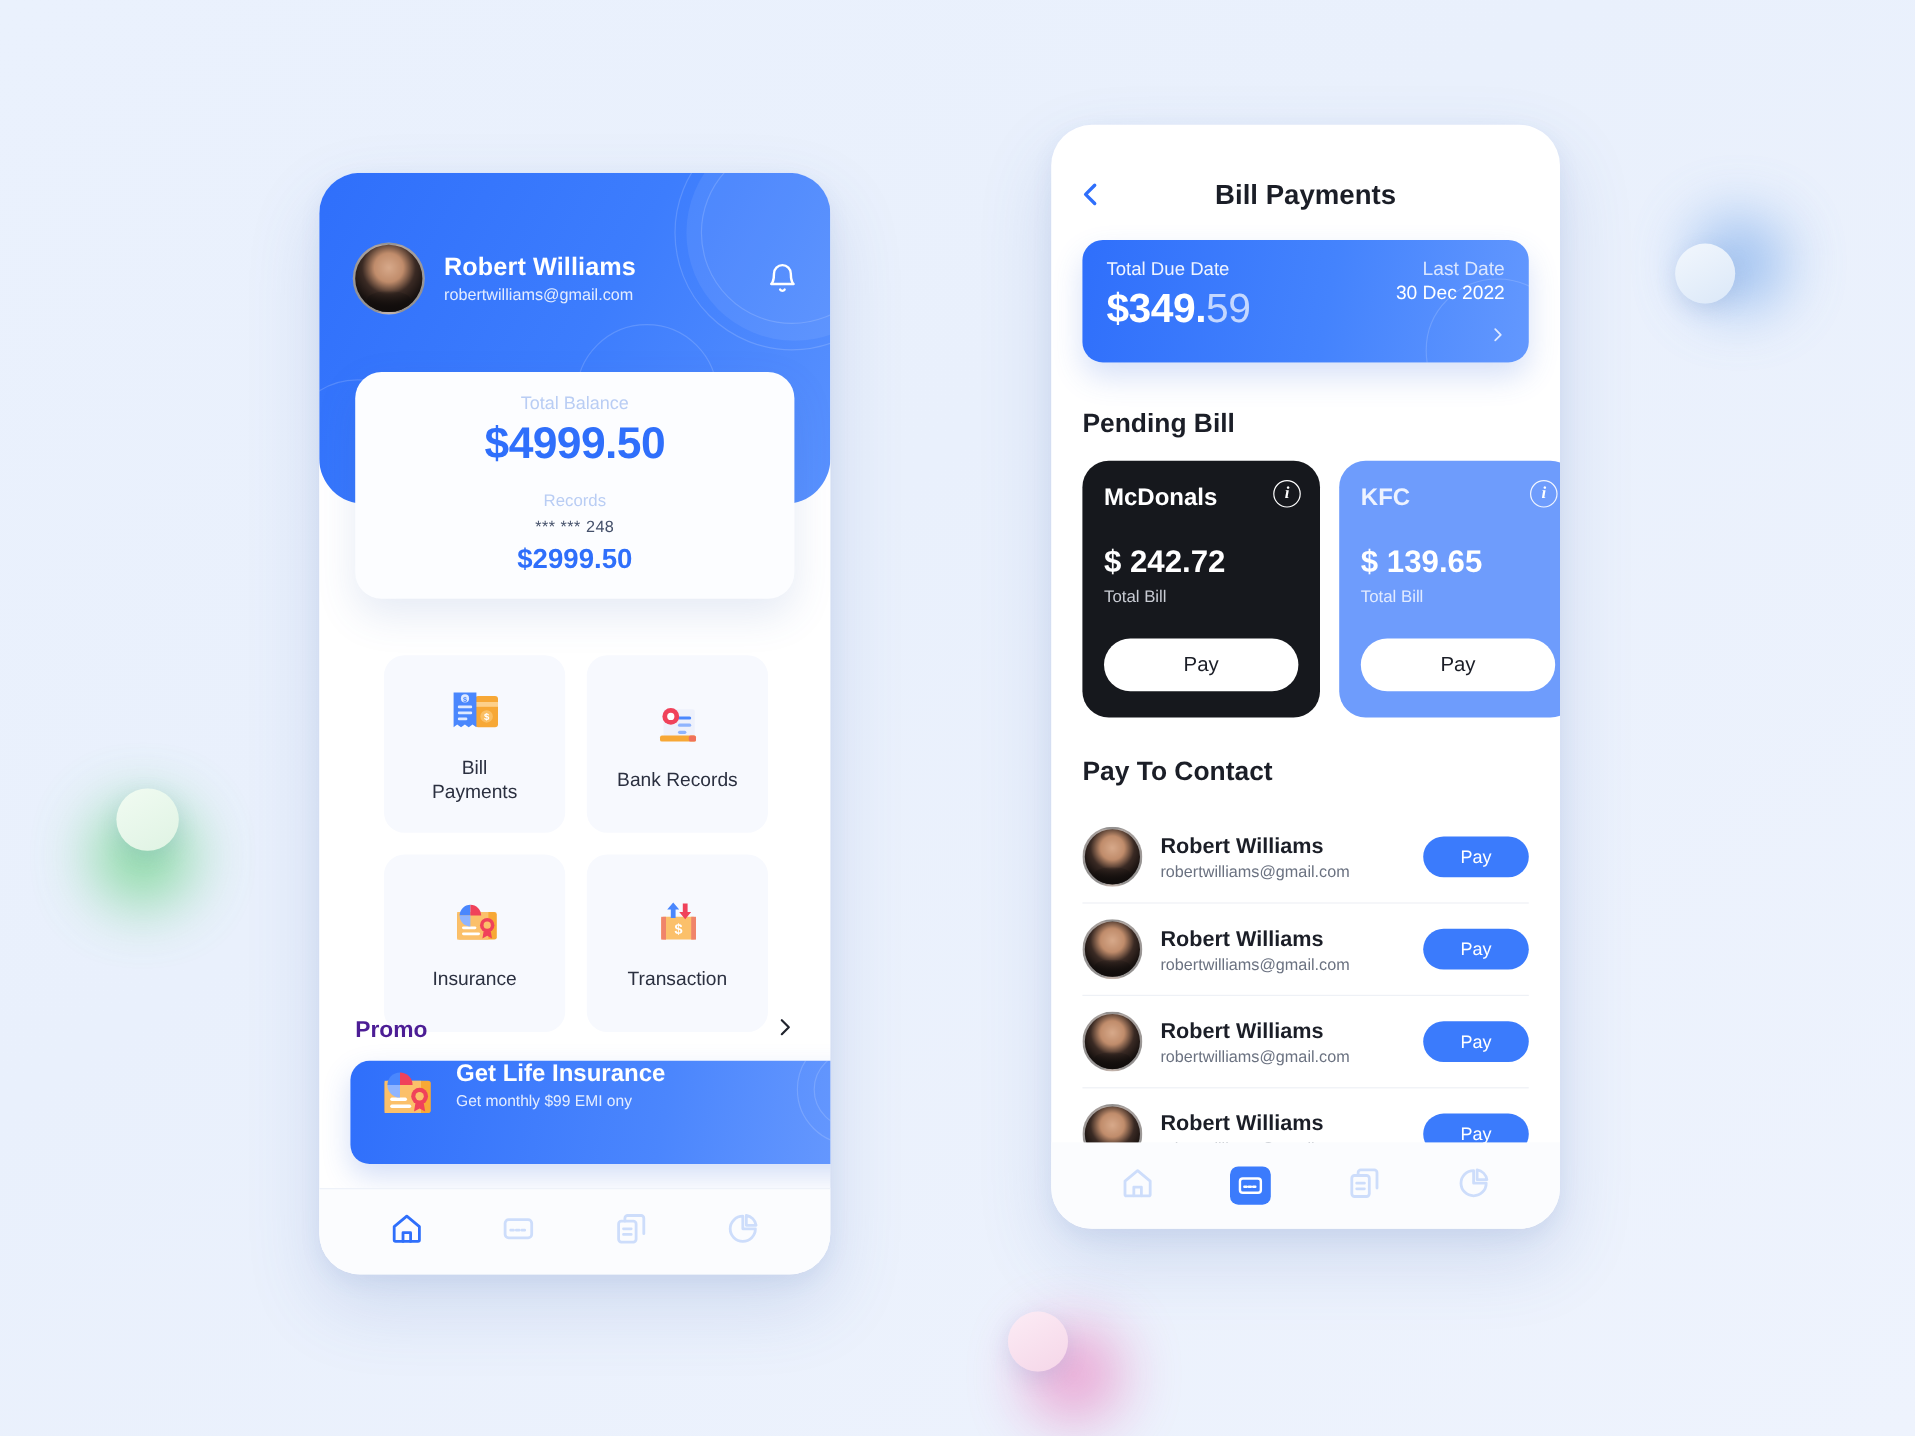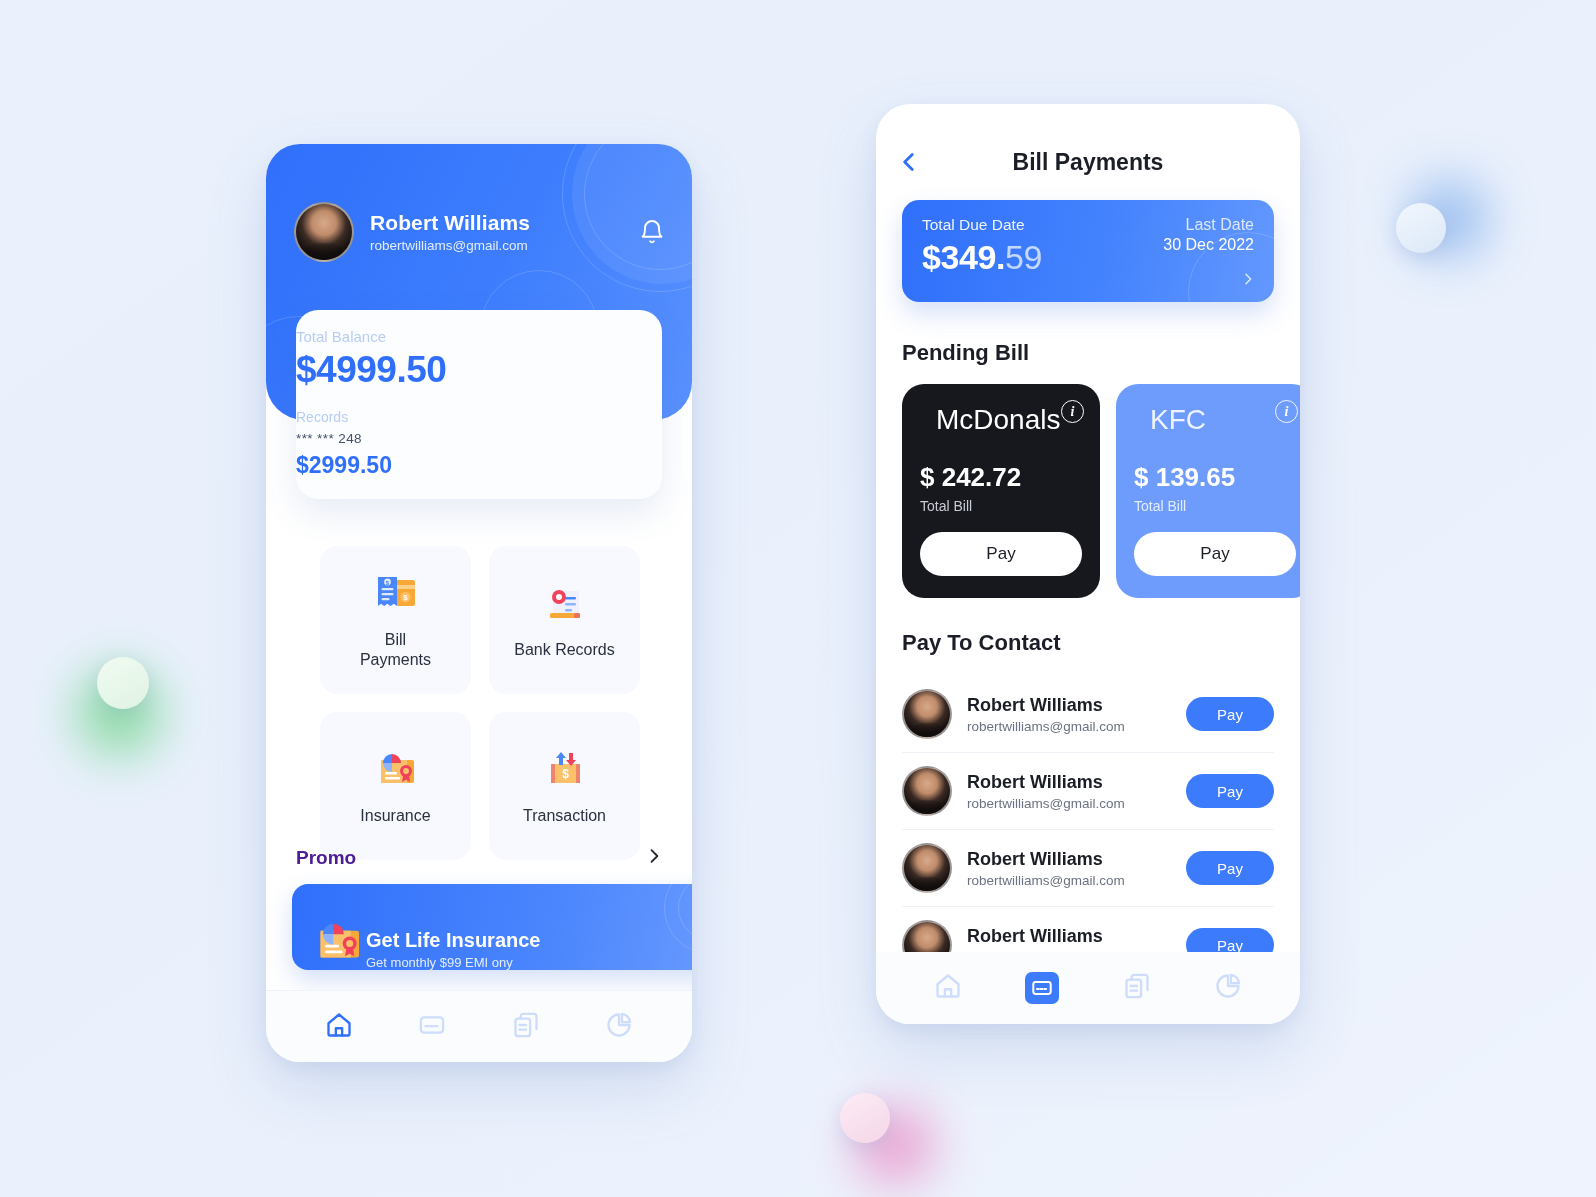--- a/index.html
+++ b/index.html
@@ -68,20 +68,21 @@
   .hero-name { color: #fff; font-size: 21px; font-weight: 700; letter-spacing: .1px; }
   .hero-mail { color: rgba(255,255,255,.86); font-size: 13.5px; margin-top: 3px; }
   .bell { margin-left: auto; width: 28px; height: 30px; }
 
   .balance-card {
     position: absolute; left: 30px; top: 166px; width: 366px;
     background: #fcfdff;
     border-radius: 22px;
     box-shadow: 0 14px 34px rgba(60,100,180,.13);
     padding: 18px 0 20px;
+    text-align: center;
   }
   .bal-label { color: #b9cdf4; font-size: 15px; font-weight: 500; }
   .bal-amount { color: #2f6ffb; font-size: 37px; font-weight: 700; margin-top: 4px; letter-spacing: -.5px; }
   .bal-split { display: flex; margin-top: 18px; }
   .bal-col { flex: 1; position: relative; }
   .bal-col + .bal-col::before {
     content: ""; position: absolute; left: 0; top: 2px; bottom: 2px; width: 1px;
     background: #e5ecf8;
   }
   .bal-sub { color: #b9cdf4; font-size: 14px; font-weight: 500; }
@@ -101,21 +102,21 @@
 
   .promo-head {
     position: absolute; left: 30px; right: 28px; top: 702px;
     display: flex; align-items: center; justify-content: space-between;
   }
   .promo-title { color: #4c1d95; font-size: 19px; font-weight: 700; text-align: center; }
   .promo-banner {
     position: absolute; left: 26px; top: 740px; width: 434px; height: 86px;
     background: linear-gradient(100deg, #2f6ffb 0%, #4b86fd 60%, #6a9bfe 100%);
     border-radius: 16px;
-    display: flex; align-items: flex-end; 
+    display: flex; align-items: flex-start; gap: 14px;
     padding: 0 18px;
     overflow: hidden;
     box-shadow: 0 10px 24px rgba(55,105,220,.22);
   }
   .promo-text-main { color: #fff; font-size: 20px; font-weight: 700; }
   .promo-text-sub { color: rgba(255,255,255,.86); font-size: 13px; margin-top: 3px; }
 
   .navbar {
     position: absolute; left: 0; right: 0; bottom: 0; height: 72px;
     background: #fbfcfe;
@@ -149,21 +150,21 @@
 
   .sec-title { position: absolute; left: 26px; font-size: 22px; font-weight: 700; color: #1b1e27; }
 
   .bill-cards { position: absolute; left: 26px; top: 280px; display: flex; gap: 16px; }
   .bill-card {
     width: 198px; height: 214px; border-radius: 22px;
     padding: 20px 18px 0; position: relative;
   }
   .bill-card.dark { background: #16181d; }
   .bill-card.blue { background: #6e9cfc; }
-  .bill-brand { font-size: 28px; font-weight: 400; margin-left: 16px; }
+  .bill-brand { font-size: 20px; font-weight: 700; }
   .bill-card.dark .bill-brand { color: #fff; }
   .bill-card.blue .bill-brand { color: #eef3ff; }
   .bill-amount { font-size: 26px; font-weight: 700; margin-top: 26px; }
   .bill-card.dark .bill-amount { color: #fff; }
   .bill-card.blue .bill-amount { color: #fff; }
   .bill-sub { font-size: 14px; margin-top: 5px; }
   .bill-card.dark .bill-sub { color: #c8cbd3; }
   .bill-card.blue .bill-sub { color: #e2ebff; }
   .pay-wide {
     position: absolute; left: 18px; right: 18px; bottom: 22px; height: 44px;

